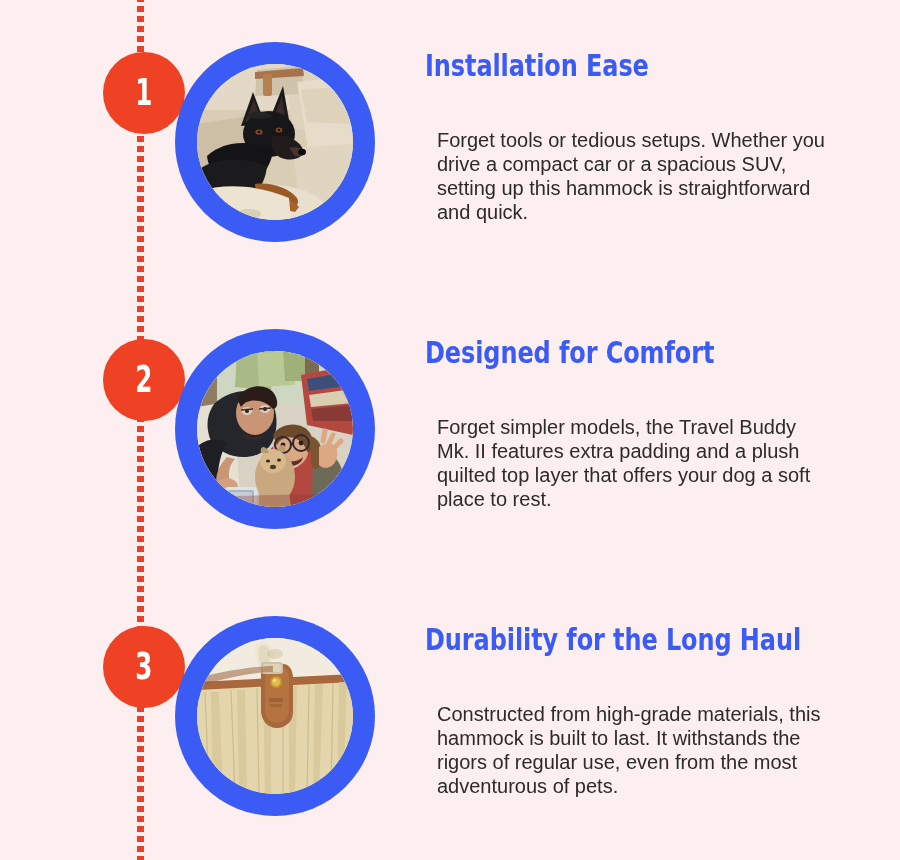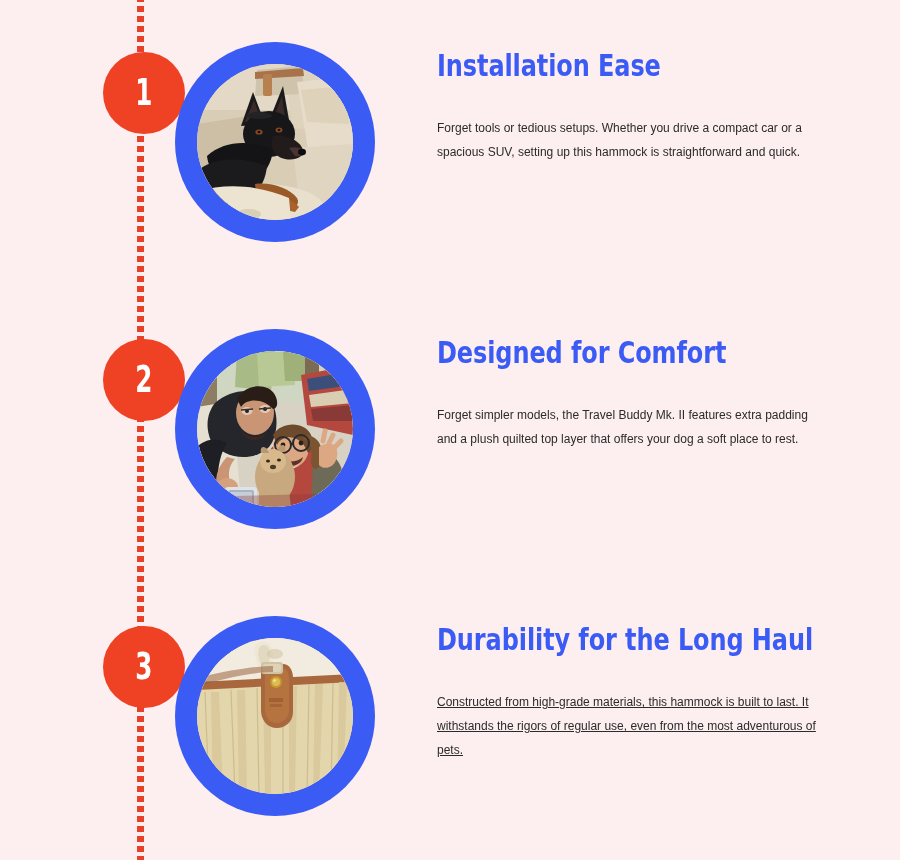--- a/index.html
+++ b/index.html
@@ -103,51 +103,51 @@
   }
   .photo svg {
     display: block;
     width: 156px;
     height: 156px;
   }
 
   
   .step-text {
     position: absolute;
-    left: 437px;
+    left: 425px;
     top: 0;
     width: 400px;
   }
   .step-heading {
     color: #3b5bf5;
     font-family: "Liberation Sans Narrow", "DejaVu Sans Condensed", "Liberation Sans", sans-serif;
     font-size: 31px;
     font-weight: 700;
     line-height: 1.1;
     letter-spacing: -0.1px;
     margin: 0;
     transform: scaleX(0.86);
     transform-origin: left center;
     white-space: nowrap;
   }
   .step-body {
     color: #2b2b2b;
     font-family: "Liberation Sans", sans-serif;
-    font-size: 12px;
+    font-size: 20px;
     font-weight: 400;
     line-height: 24px;
-    margin: 0;
+    margin: 12px;
     width: 390px;
   }
   .step-1 .step-heading { padding-top: 18px; }
   .step-1 .step-body    { padding-top: 34px; }
   .step-2 .step-heading { padding-top: 18px; }
   .step-2 .step-body    { padding-top: 34px; }
   .step-3 .step-heading { padding-top: 18px; }
-  .step-3 .step-body    { padding-top: 34px; text-decoration: underline; }
+  .step-3 .step-body    { padding-top: 34px; }
 </style>
 </head>
 <body>
 
 <div id="infographic">
 
   <div class="timeline-line"></div>
 
   <div class="step step-1">
 

